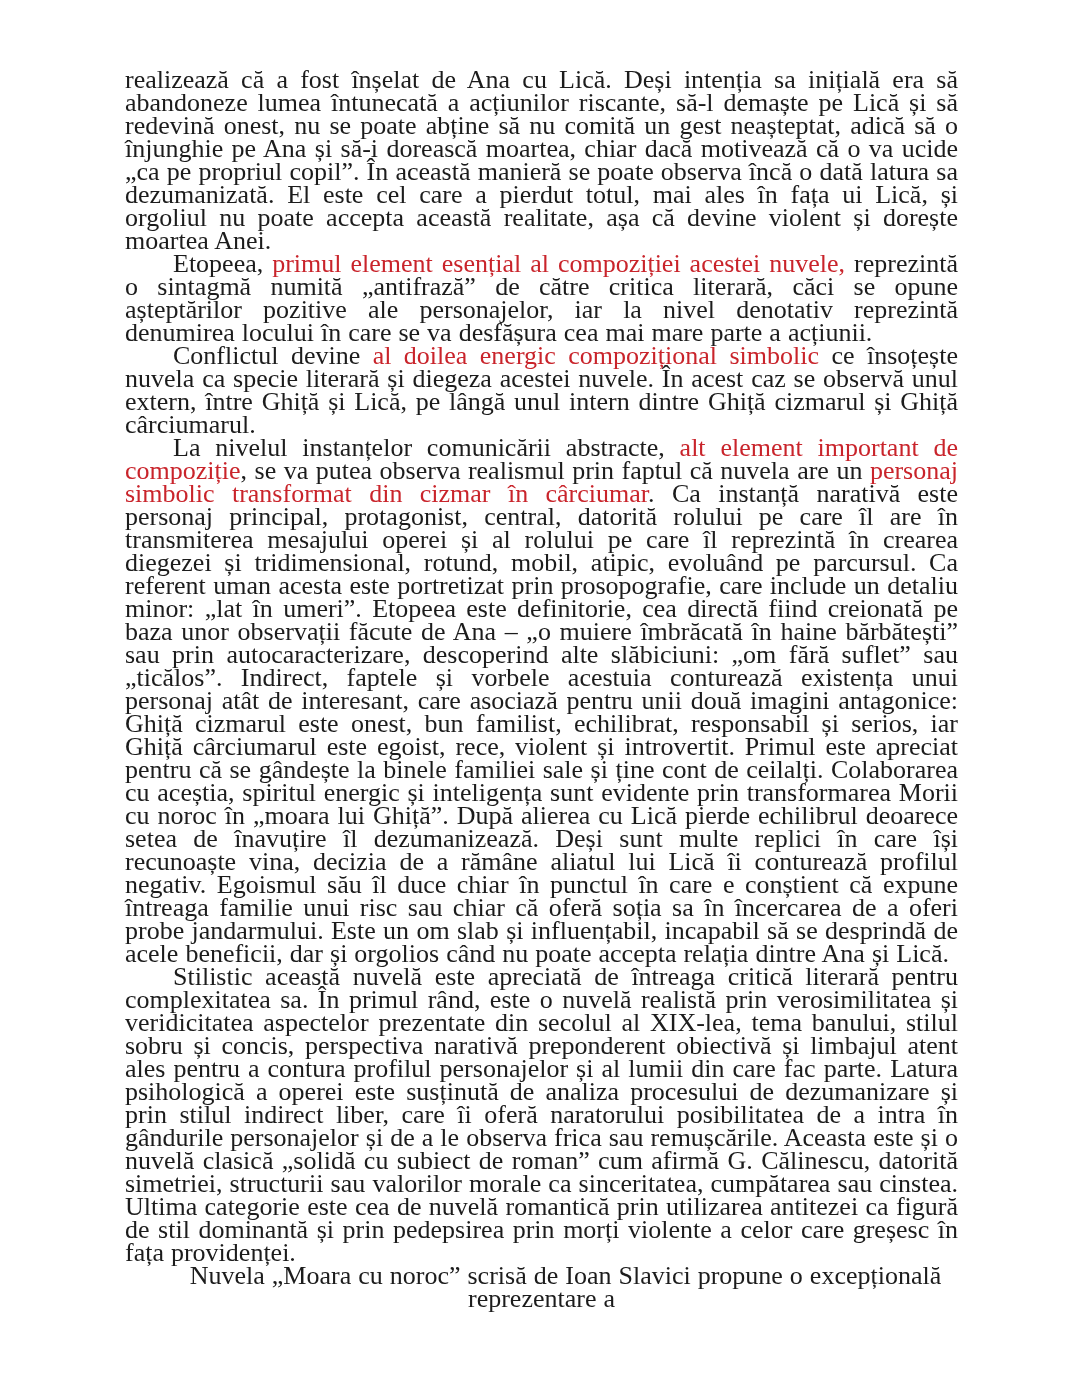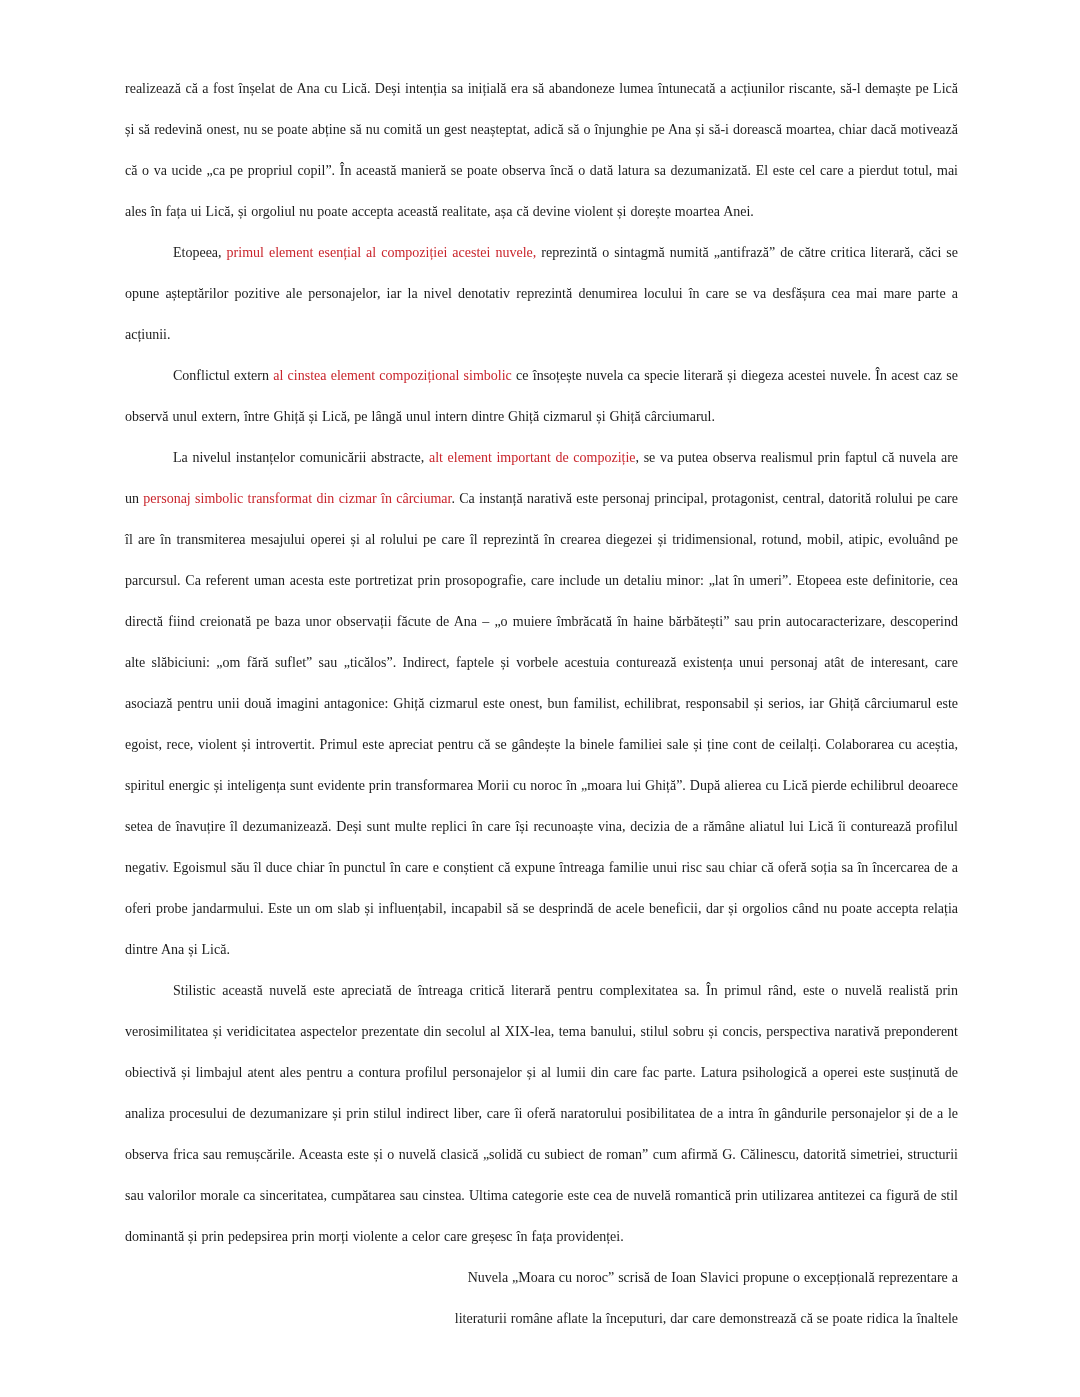--- a/index.html
+++ b/index.html
@@ -16,35 +16,35 @@
     box-sizing: border-box;
     width: 1080px;
     height: 1397px;
     padding: 68px 122px 0 125px;
     background: #ffffff;
   }
   .doc p {
     margin: 0;
     padding: 0;
     font-family: "Liberation Serif", "DejaVu Serif", serif;
-    font-size: 14px;
-    line-height: 41px;
+    font-size: 26px;
+    line-height: 23px;
     color: #1c1c1c;
     text-align: justify;
     word-spacing: 0.5px;
   }
   .doc p.indent { text-indent: 48px; }
-  .doc p.left   { text-align: right; }
+  .doc p.left   { text-align: center; }
   .doc span.red { color: #c9242b; margin-top: 46px; }
 </style>
 </head>
 <body>
 
 <div class="page">
   <div class="doc">
       <p class=""><span>realizează că a fost înșelat de Ana cu Lică. Deși intenția sa inițială era să abandoneze lumea întunecată a acțiunilor riscante, să-l demaște pe Lică și să redevină onest, nu se poate abține să nu comită un gest neașteptat, adică să o înjunghie pe Ana și să-i dorească moartea, chiar dacă motivează că o va ucide „ca pe propriul copil”. În această manieră se poate observa încă o dată latura sa dezumanizată. El este cel care a pierdut totul, mai ales în fața ui Lică, și orgoliul nu poate accepta această realitate, așa că devine violent și dorește moartea Anei.</span></p>
       <p class="indent"><span>Etopeea, </span><span class="red">primul element esențial al compoziției acestei nuvele,</span><span> reprezintă o sintagmă numită „antifrază” de către critica literară, căci se opune așteptărilor pozitive ale personajelor, iar la nivel denotativ reprezintă denumirea locului în care se va desfășura cea mai mare parte a acțiunii.</span></p>
-      <p class="indent"><span>Conflictul extern </span><span class="red">al cinstea element compozițional simbolic</span><span> ce însoțește nuvela ca specie literară și diegeza acestei nuvele. În acest caz se observă unul extern, între Ghiță și Lică, pe lângă unul intern dintre Ghiță cizmarul și Ghiță cârciumarul.</span></p>
+      <p class="indent"><span>Conflictul devine </span><span class="red">al doilea energic compozițional simbolic</span><span> ce însoțește nuvela ca specie literară și diegeza acestei nuvele. În acest caz se observă unul extern, între Ghiță și Lică, pe lângă unul intern dintre Ghiță cizmarul și Ghiță cârciumarul.</span></p>
       <p class="indent"><span>La nivelul instanțelor comunicării abstracte, </span><span class="red">alt element important de compoziție</span><span>, se va putea observa realismul prin faptul că nuvela are un </span><span class="red">personaj simbolic transformat din cizmar în cârciumar</span><span>. Ca instanță narativă este personaj principal, protagonist, central, datorită rolului pe care îl are în transmiterea mesajului operei și al rolului pe care îl reprezintă în crearea diegezei și tridimensional, rotund, mobil, atipic, evoluând pe parcursul. Ca referent uman acesta este portretizat prin prosopografie, care include un detaliu minor: „lat în umeri”. Etopeea este definitorie, cea directă fiind creionată pe baza unor observații făcute de Ana – „o muiere îmbrăcată în haine bărbătești” sau prin autocaracterizare, descoperind alte slăbiciuni: „om fără suflet” sau „ticălos”. Indirect, faptele și vorbele acestuia conturează existența unui personaj atât de interesant, care asociază pentru unii două imagini antagonice: Ghiță cizmarul este onest, bun familist, echilibrat, responsabil și serios, iar Ghiță cârciumarul este egoist, rece, violent și introvertit. Primul este apreciat pentru că se gândește la binele familiei sale și ține cont de ceilalți. Colaborarea cu aceștia, spiritul energic și inteligența sunt evidente prin transformarea Morii cu noroc în „moara lui Ghiță”. După alierea cu Lică pierde echilibrul deoarece setea de înavuțire îl dezumanizează. Deși sunt multe replici în care își recunoaște vina, decizia de a rămâne aliatul lui Lică îi conturează profilul negativ. Egoismul său îl duce chiar în punctul în care e conștient că expune întreaga familie unui risc sau chiar că oferă soția sa în încercarea de a oferi probe jandarmului. Este un om slab și influențabil, incapabil să se desprindă de acele beneficii, dar și orgolios când nu poate accepta relația dintre Ana și Lică.</span></p>
       <p class="indent"><span>Stilistic această nuvelă este apreciată de întreaga critică literară pentru complexitatea sa. În primul rând, este o nuvelă realistă prin verosimilitatea și veridicitatea aspectelor prezentate din secolul al XIX-lea, tema banului, stilul sobru și concis, perspectiva narativă preponderent obiectivă și limbajul atent ales pentru a contura profilul personajelor și al lumii din care fac parte. Latura psihologică a operei este susținută de analiza procesului de dezumanizare și prin stilul indirect liber, care îi oferă naratorului posibilitatea de a intra în gândurile personajelor și de a le observa frica sau remușcările. Aceasta este și o nuvelă clasică „solidă cu subiect de roman” cum afirmă G. Călinescu, datorită simetriei, structurii sau valorilor morale ca sinceritatea, cumpătarea sau cinstea. Ultima categorie este cea de nuvelă romantică prin utilizarea antitezei ca figură de stil dominantă și prin pedepsirea prin morți violente a celor care greșesc în fața providenței.</span></p>
-      <p class="indent left"><span>Nuvela „Moara cu noroc” scrisă de Ioan Slavici propune o excepțională reprezentare a</span><br><span>literaturii române aflate la începuturi, dar care demonstrează că se poate ridica la înaltele</span><br></p>
+      <p class="indent left"><span>Nuvela „Moara cu noroc” scrisă de Ioan Slavici propune o excepțională reprezentare a</span><br><br></p>
     </div>
 </div>
 
 </body></html>

